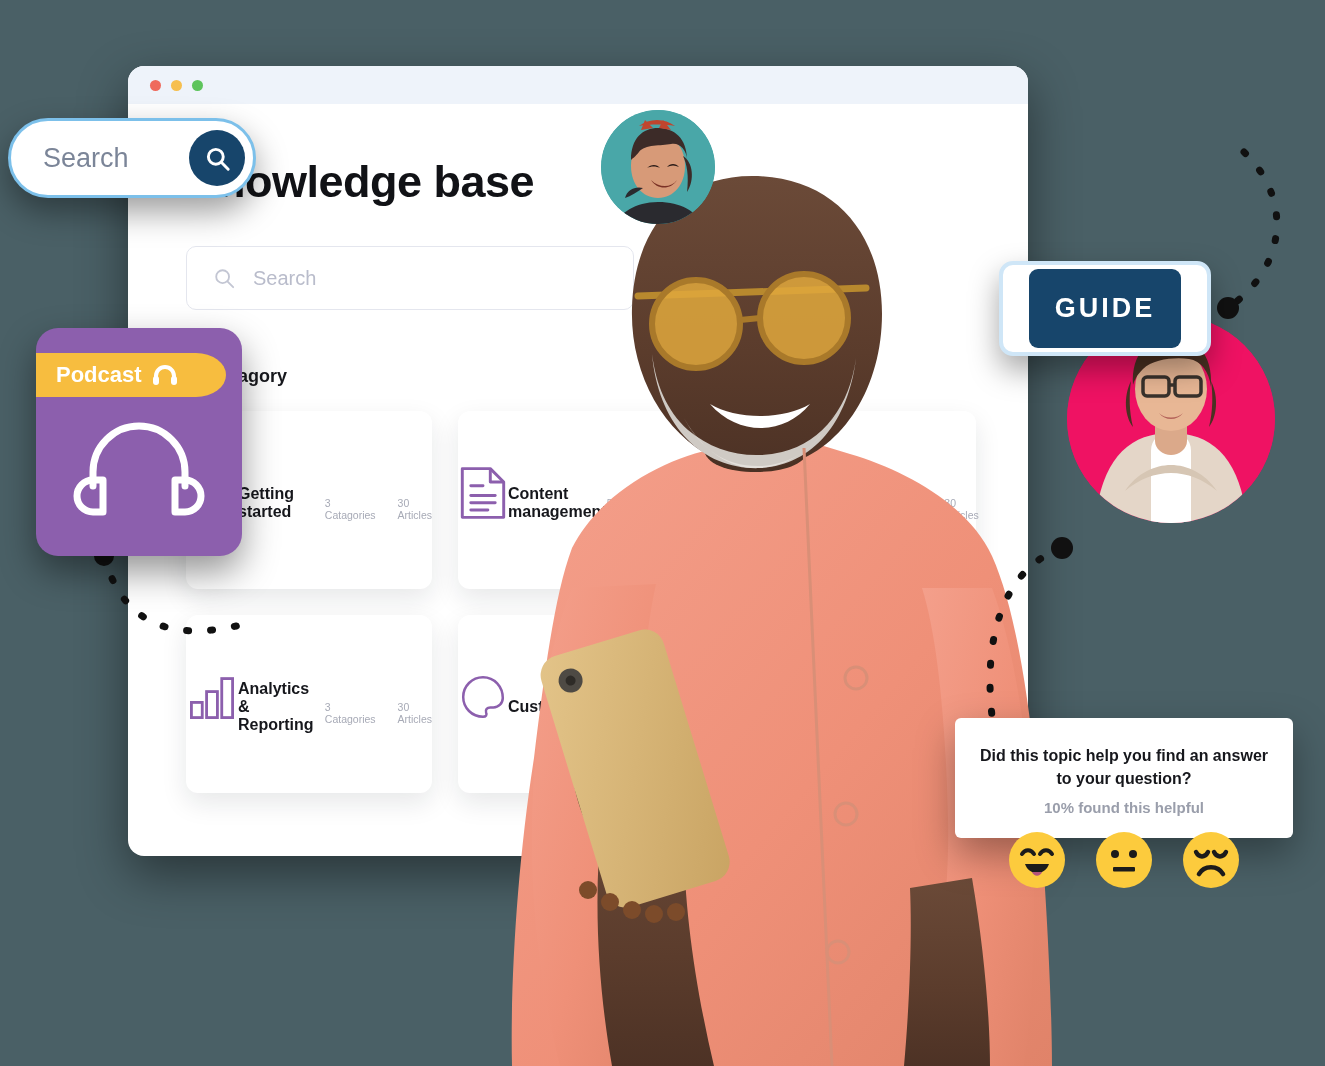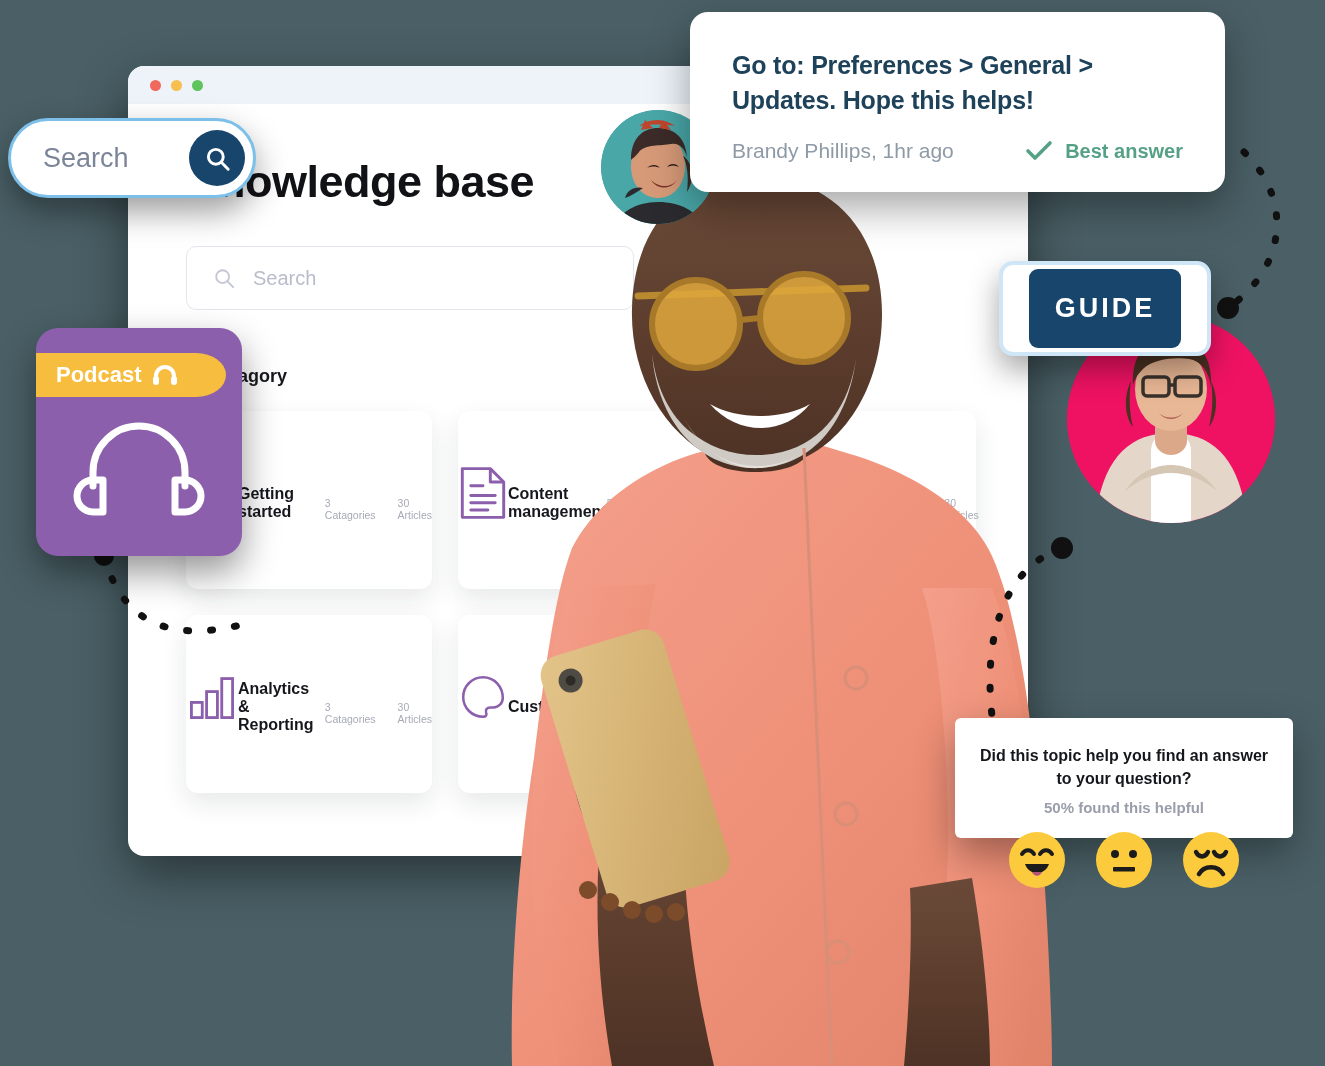--- a/index.html
+++ b/index.html
@@ -396,38 +396,24 @@
           <line x1="15.6" y1="15.6" x2="21.5" y2="21.5" stroke-linecap="round"></line>
         </svg>
       </span>
     </span>
   </div>
 
   <div class="guidecard">
     <span class="guidepill">GUIDE</span>
   </div>
 
-  <div class="answercard">
-    <h3>Go to: Preferences &gt; General &gt; Updates. Hope this helps!</h3>
-    <div class="answer-foot">
-      <span class="who">Brandy Phillips, 1hr ago</span>
-      <span class="best">
-        <span>
-          <svg width="26" height="20" viewBox="0 0 26 20" fill="none" stroke="#56a186" stroke-width="3.6" stroke-linecap="round" stroke-linejoin="round">
-            <path d="M2 10 L9 17 L24 2"></path>
-          </svg>
-        </span>
-        <span>Best answer</span>
-      </span>
-    </div>
-  </div>
 
   <div class="feedback">
     <div class="q">Did this topic help you find an answer to your question?</div>
-    <div class="pct">50% found this helpful</div>
+    <div class="pct">10% found this helpful</div>
     <div class="faces">
       <span>
         <svg width="56" height="56" viewBox="0 0 56 56">
           <circle cx="28" cy="28" r="28" fill="#fccb3d"></circle>
           <path d="M13 22 C16 17 22 17 25 22" stroke="#1b1b1b" stroke-width="4" fill="none" stroke-linecap="round"></path>
           <path d="M31 22 C34 17 40 17 43 22" stroke="#1b1b1b" stroke-width="4" fill="none" stroke-linecap="round"></path>
           <path d="M16 32 C20 44 36 44 40 32 Z" fill="#1b1b1b"></path>
           <path d="M23 40 C25 45 31 45 33 40 Z" fill="#b4537a"></path>
         </svg>
       </span>

